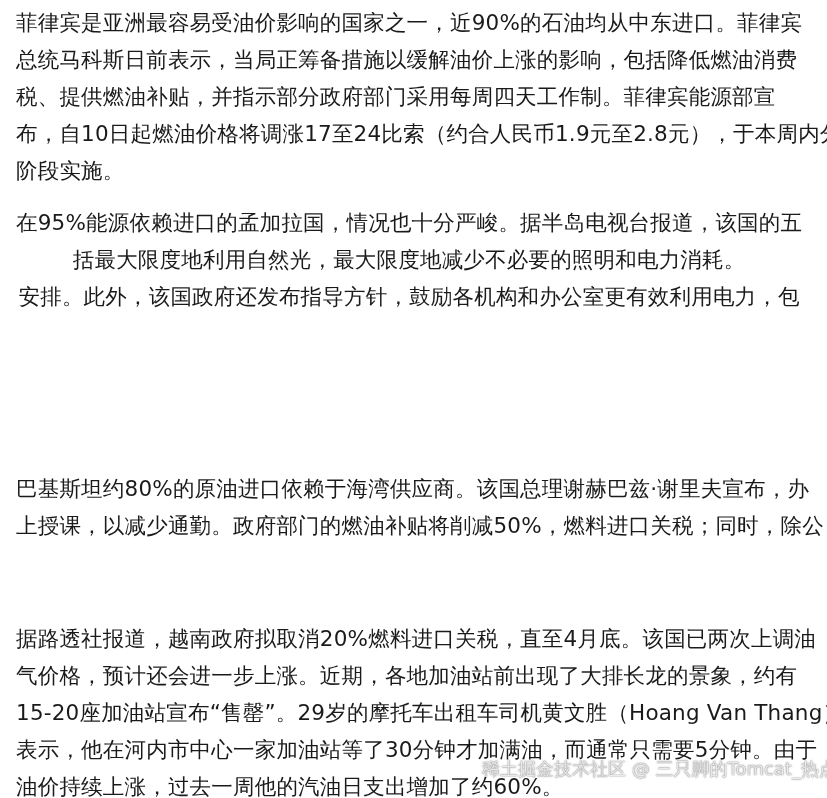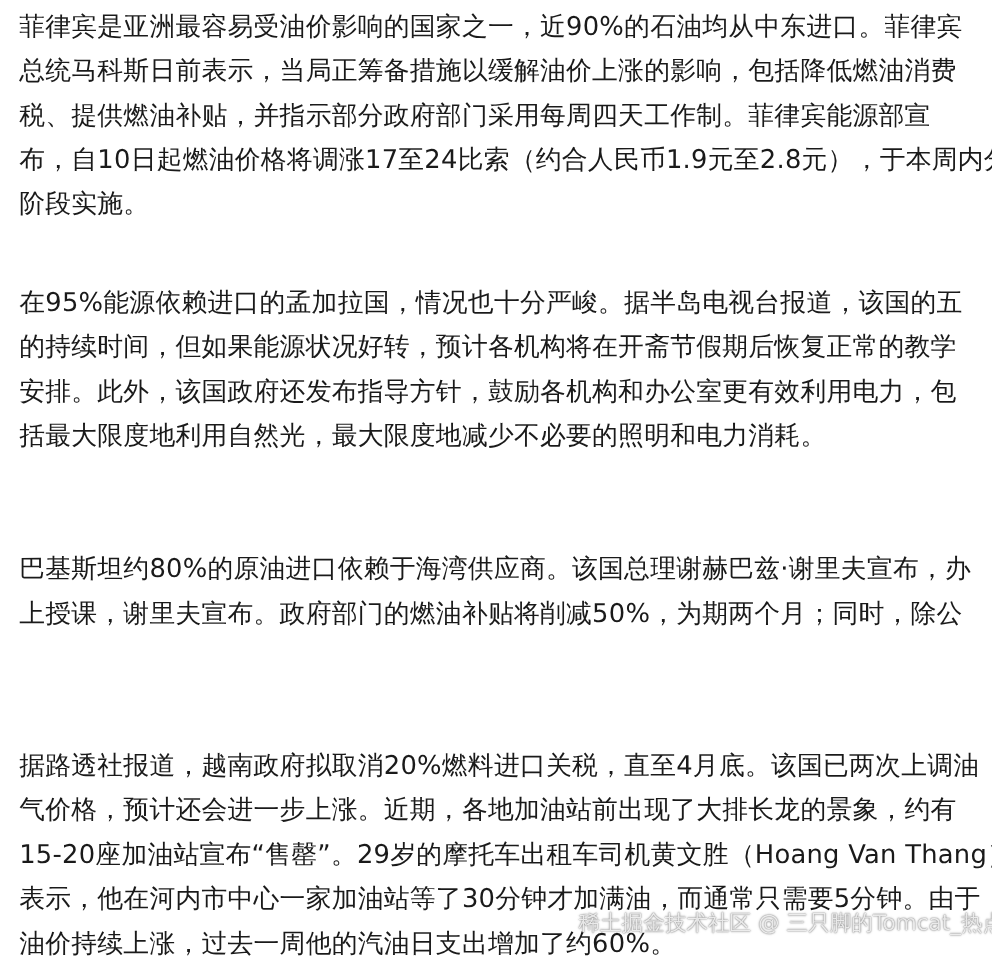--- a/index.html
+++ b/index.html
@@ -27,22 +27,22 @@
     .para {
       margin: 0;
       padding: 0;
     }
     .line {
       display: block;
       white-space: nowrap;
       height: 37px;
     }
     .p1 { position: absolute; top: 4px; left: 0; }
-    .p2 { position: absolute; top: 234px; left: 0; }
-    .p3 { position: absolute; top: 456px; left: 0; }
+    .p2 { position: absolute; top: 204px; left: 0; text-align: center; }
+    .p3 { position: absolute; top: 470px; left: 0; }
     .p4 { position: absolute; top: 620px; left: 0; }
     .watermark {
       position: absolute;
       left: 482px;
       top: 757px;
       font-family: "DejaVu Sans", "Liberation Sans", sans-serif;
       font-size: 18px;
       color: rgba(255,255,255,0.85);
       text-shadow: 0 0 1px rgba(0,0,0,0.55), 0 0 2px rgba(0,0,0,0.35);
       white-space: nowrap;
@@ -56,28 +56,27 @@
   <div class="para p1">
     <span class="line">菲律宾是亚洲最容易受油价影响的国家之一，近90%的石油均从中东进口。菲律宾</span>
     <span class="line">总统马科斯日前表示，当局正筹备措施以缓解油价上涨的影响，包括降低燃油消费</span>
     <span class="line">税、提供燃油补贴，并指示部分政府部门采用每周四天工作制。菲律宾能源部宣</span>
     <span class="line">布，自10日起燃油价格将调涨17至24比索（约合人民币1.9元至2.8元），于本周内分</span>
     <span class="line">阶段实施。</span>
   </div>
 
   <div class="para p2">
     <span class="line">在95%能源依赖进口的孟加拉国，情况也十分严峻。据半岛电视台报道，该国的五</span>
-    <span class="line">的持续时间，但如果能源状况好转，预计各机构将在开斋节假期后恢复正常的教学</span>
+    <span class="line">括最大限度地利用自然光，最大限度地减少不必要的照明和电力消耗。</span>
     <span class="line">安排。此外，该国政府还发布指导方针，鼓励各机构和办公室更有效利用电力，包</span>
-    <span class="line">括最大限度地利用自然光，最大限度地减少不必要的照明和电力消耗。</span>
   </div>
 
   <div class="para p3">
     <span class="line">巴基斯坦约80%的原油进口依赖于海湾供应商。该国总理谢赫巴兹·谢里夫宣布，办</span>
-    <span class="line">上授课，谢里夫宣布。政府部门的燃油补贴将削减50%，为期两个月；同时，除公</span>
+    <span class="line">上授课，以减少通勤。政府部门的燃油补贴将削减50%，燃料进口关税；同时，除公</span>
   </div>
 
   <div class="para p4">
     <span class="line">据路透社报道，越南政府拟取消20%燃料进口关税，直至4月底。该国已两次上调油</span>
     <span class="line">气价格，预计还会进一步上涨。近期，各地加油站前出现了大排长龙的景象，约有</span>
     <span class="line">15-20座加油站宣布“售罄”。29岁的摩托车出租车司机黄文胜（Hoang Van Thang）</span>
     <span class="line">表示，他在河内市中心一家加油站等了30分钟才加满油，而通常只需要5分钟。由于</span>
     <span class="line">油价持续上涨，过去一周他的汽油日支出增加了约60%。</span>
   </div>
 </div>

